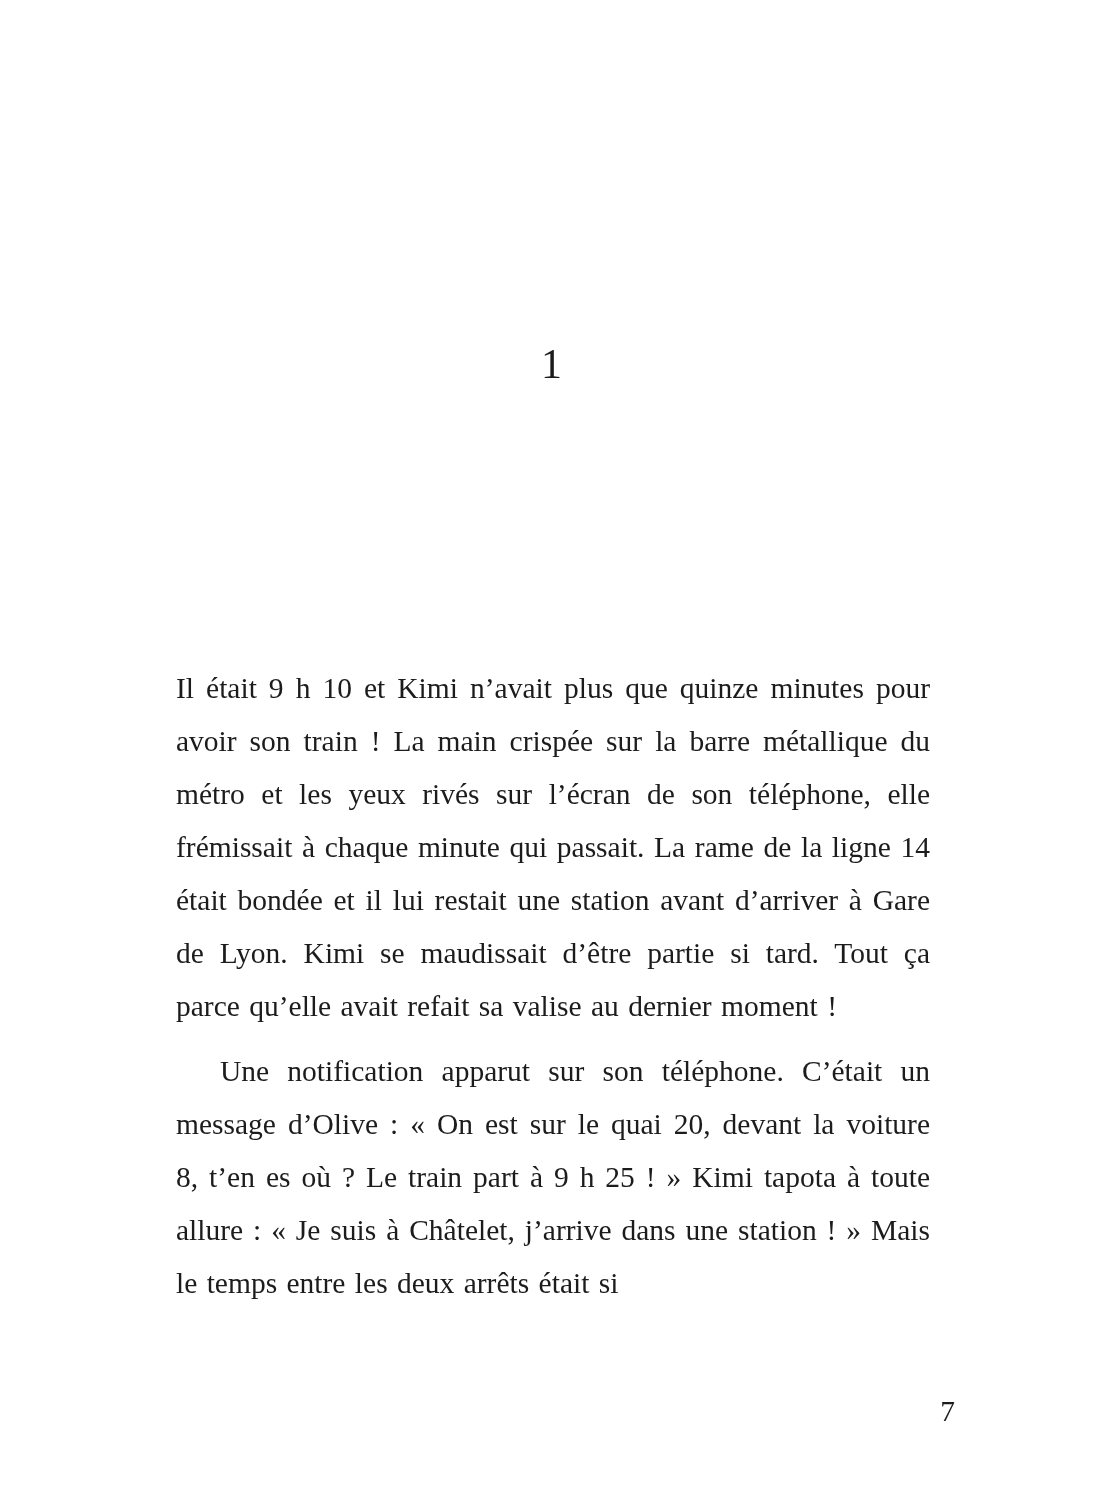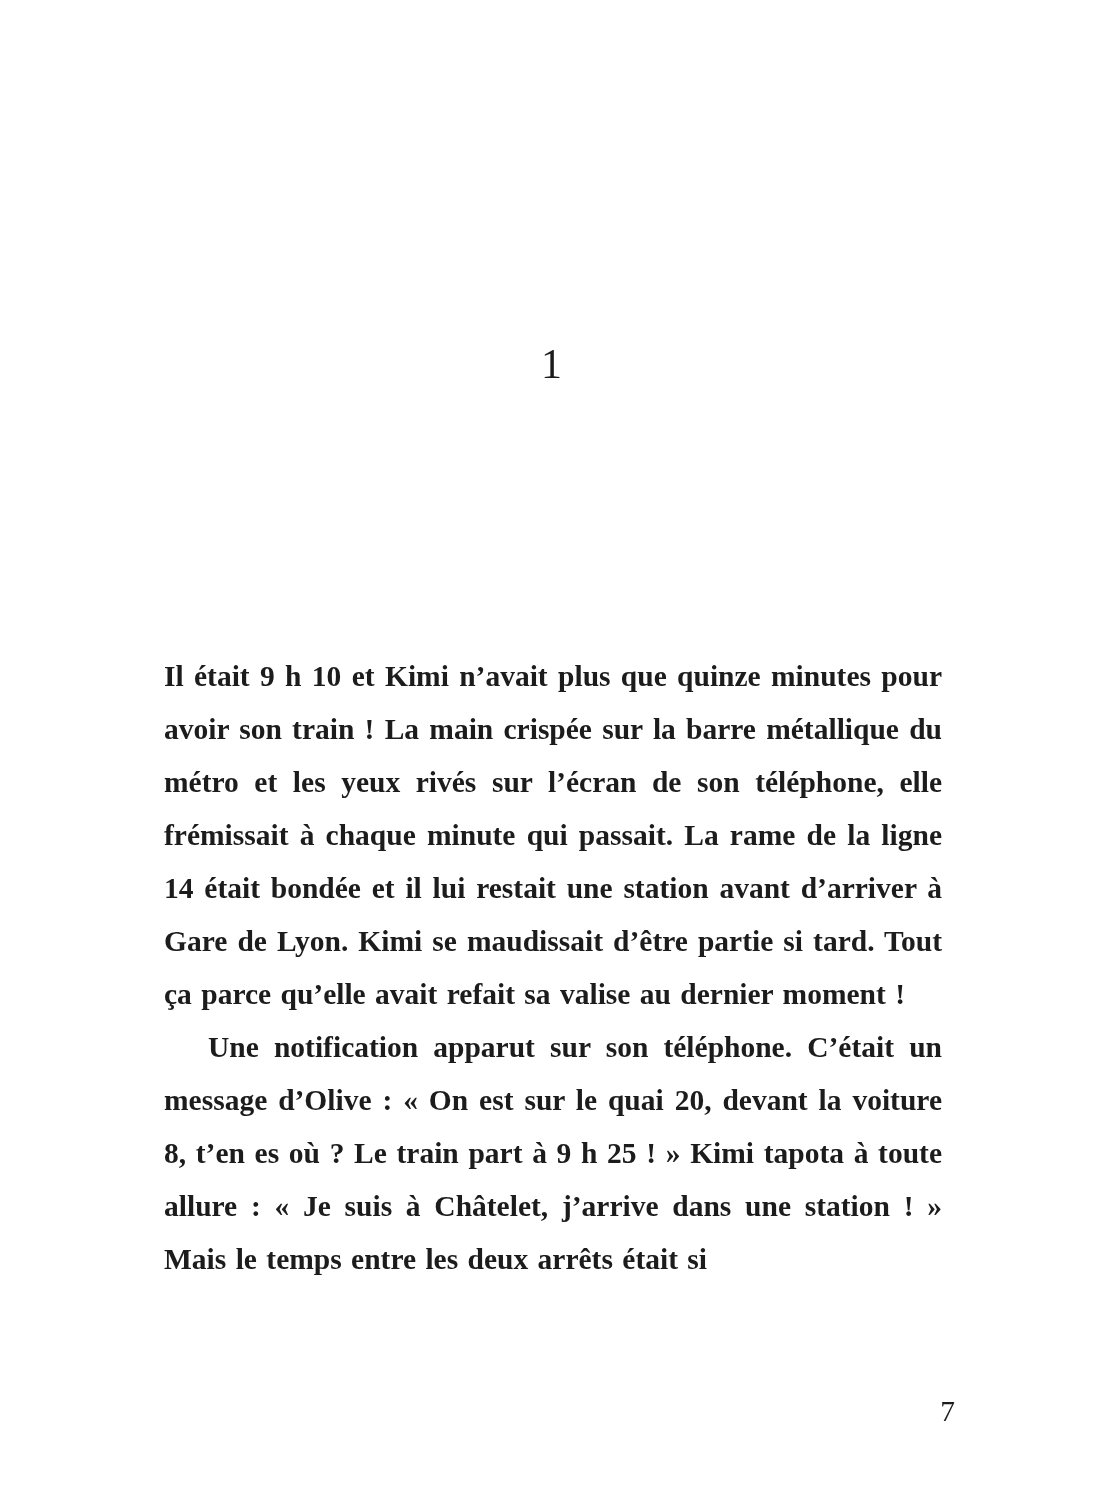--- a/index.html
+++ b/index.html
@@ -32,23 +32,22 @@
     top: 650px;
     left: 164px;
     width: 778px;
     font-size: 29.5px;
     line-height: 53px;
     text-align: justify;
     text-justify: inter-word;
     word-spacing: 2px;
   }
   .text-block p {
-    margin: 0;
+    margin: 12px;
     padding: 0;
-    font-weight: bold;
   }
   .text-block p.indented {
     text-indent: 44px;
   }
   .page-number {
     position: absolute;
     top: 1385px;
     right: 148px;
     font-size: 29.5px;
     line-height: 53px;

